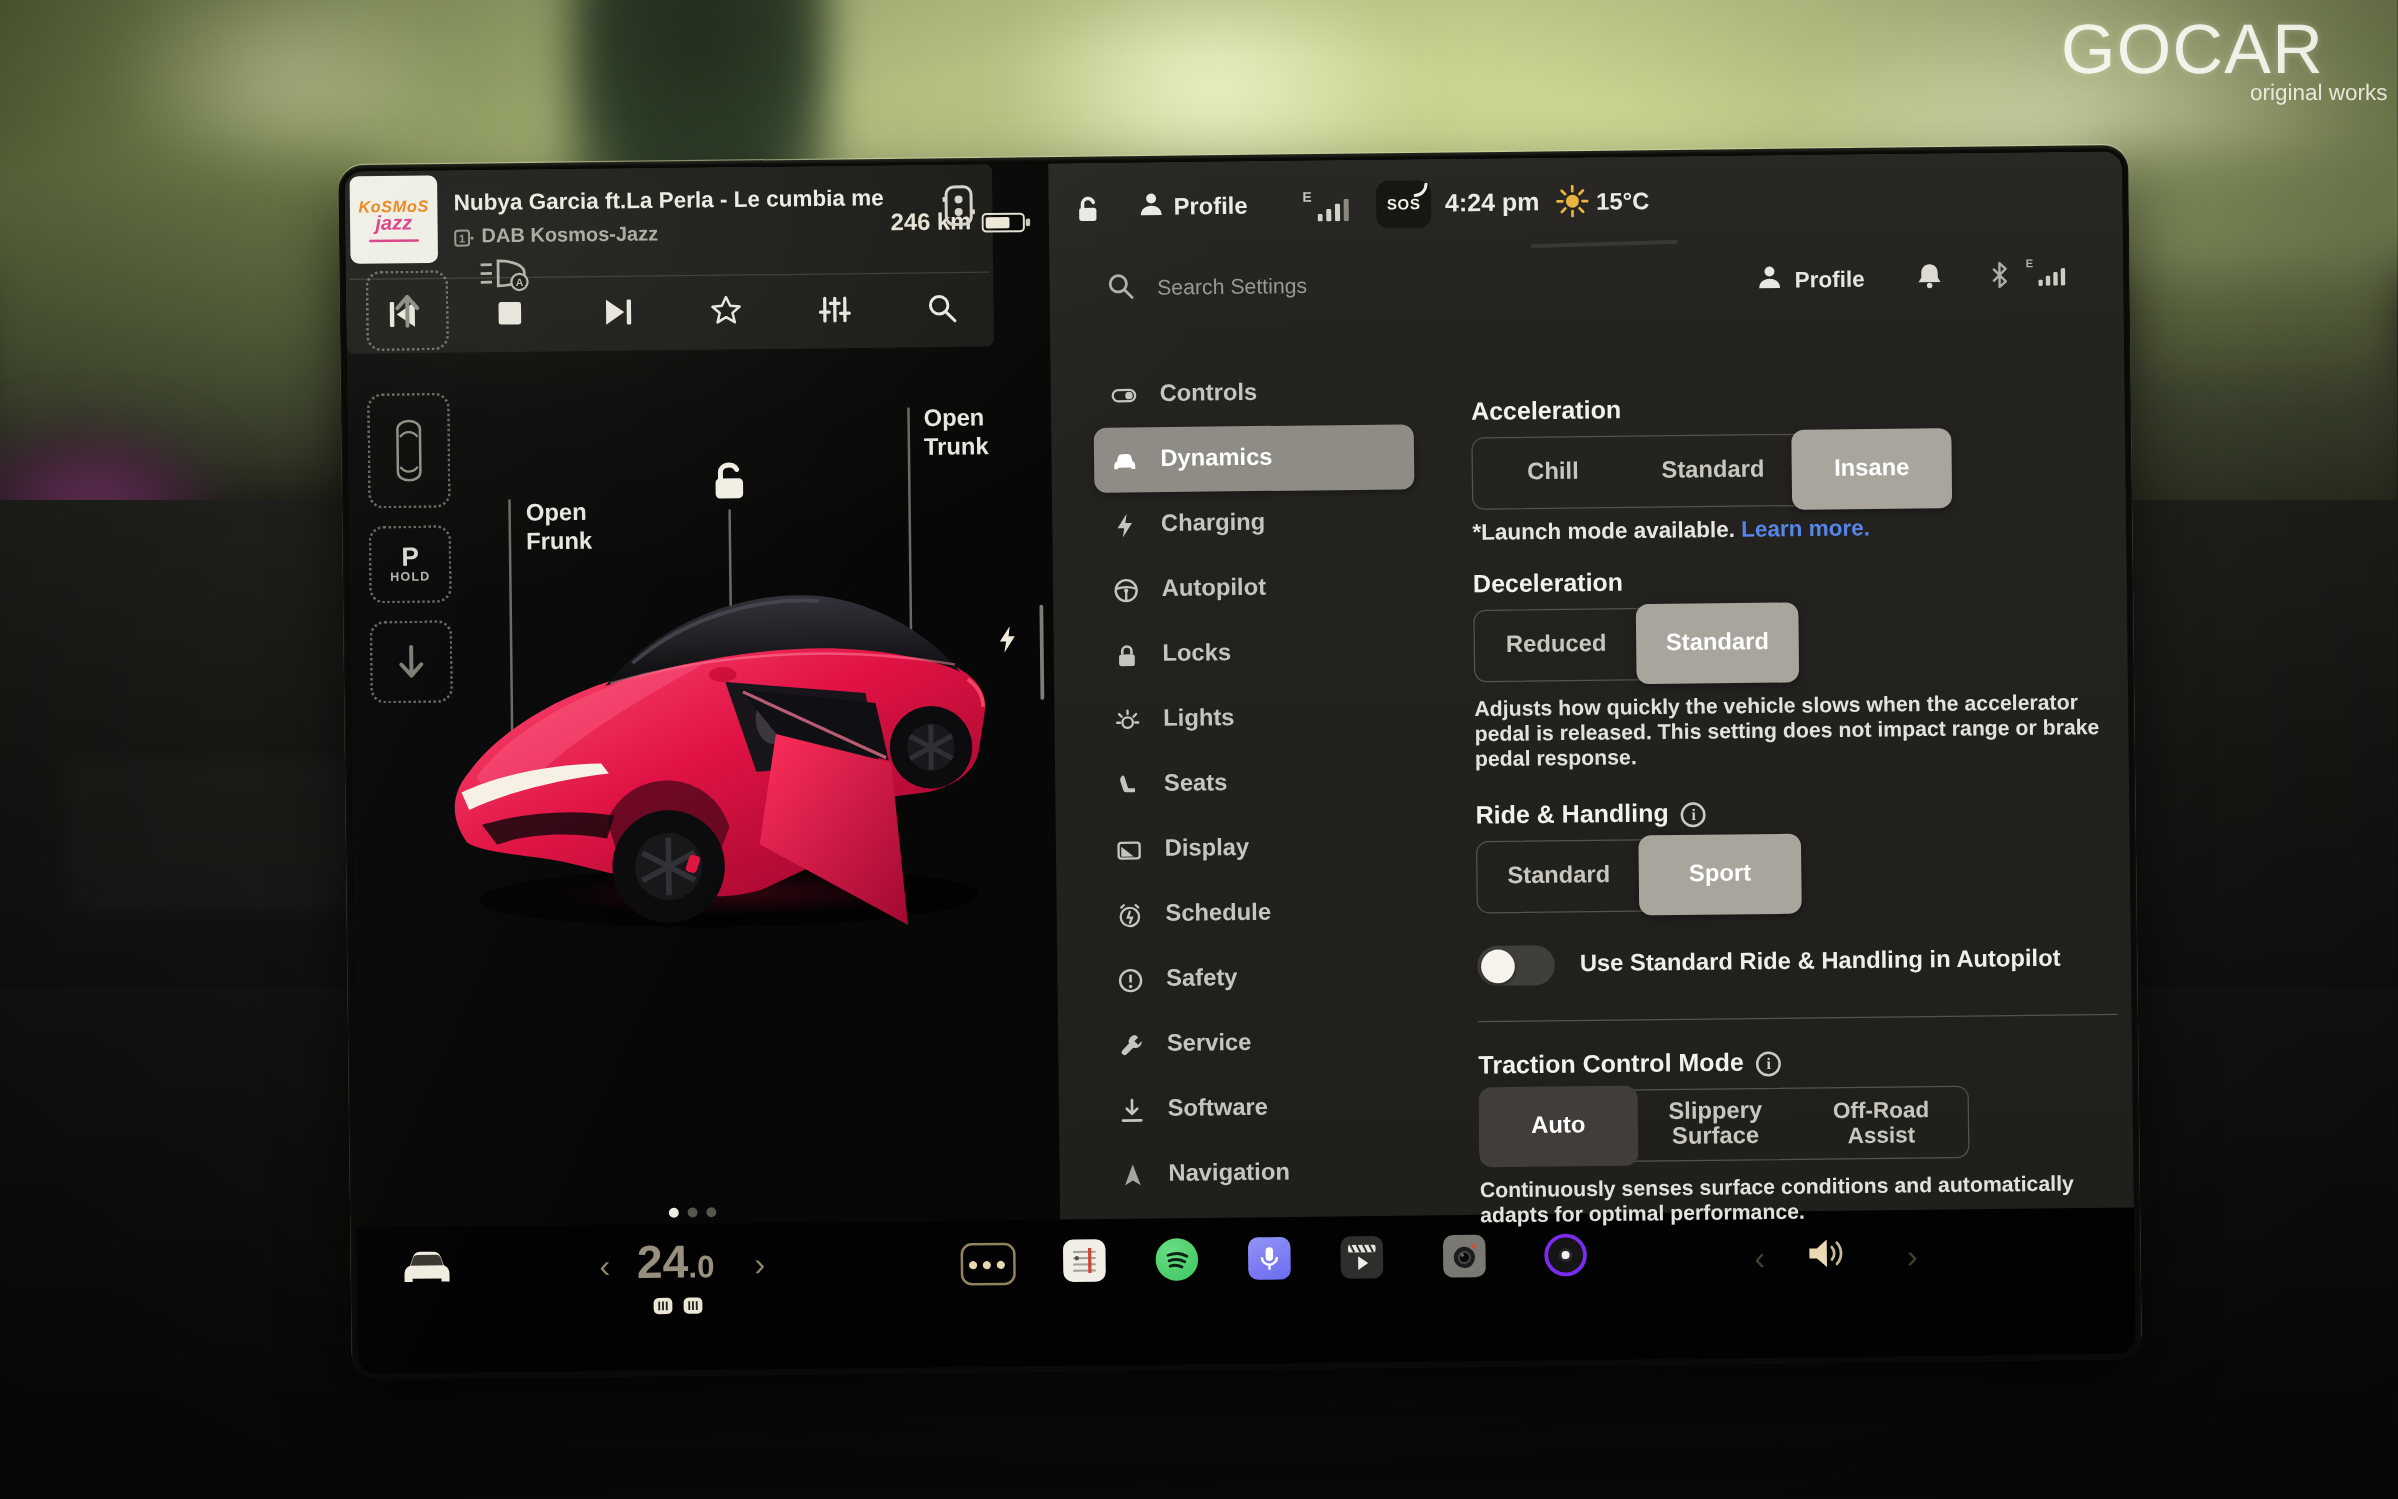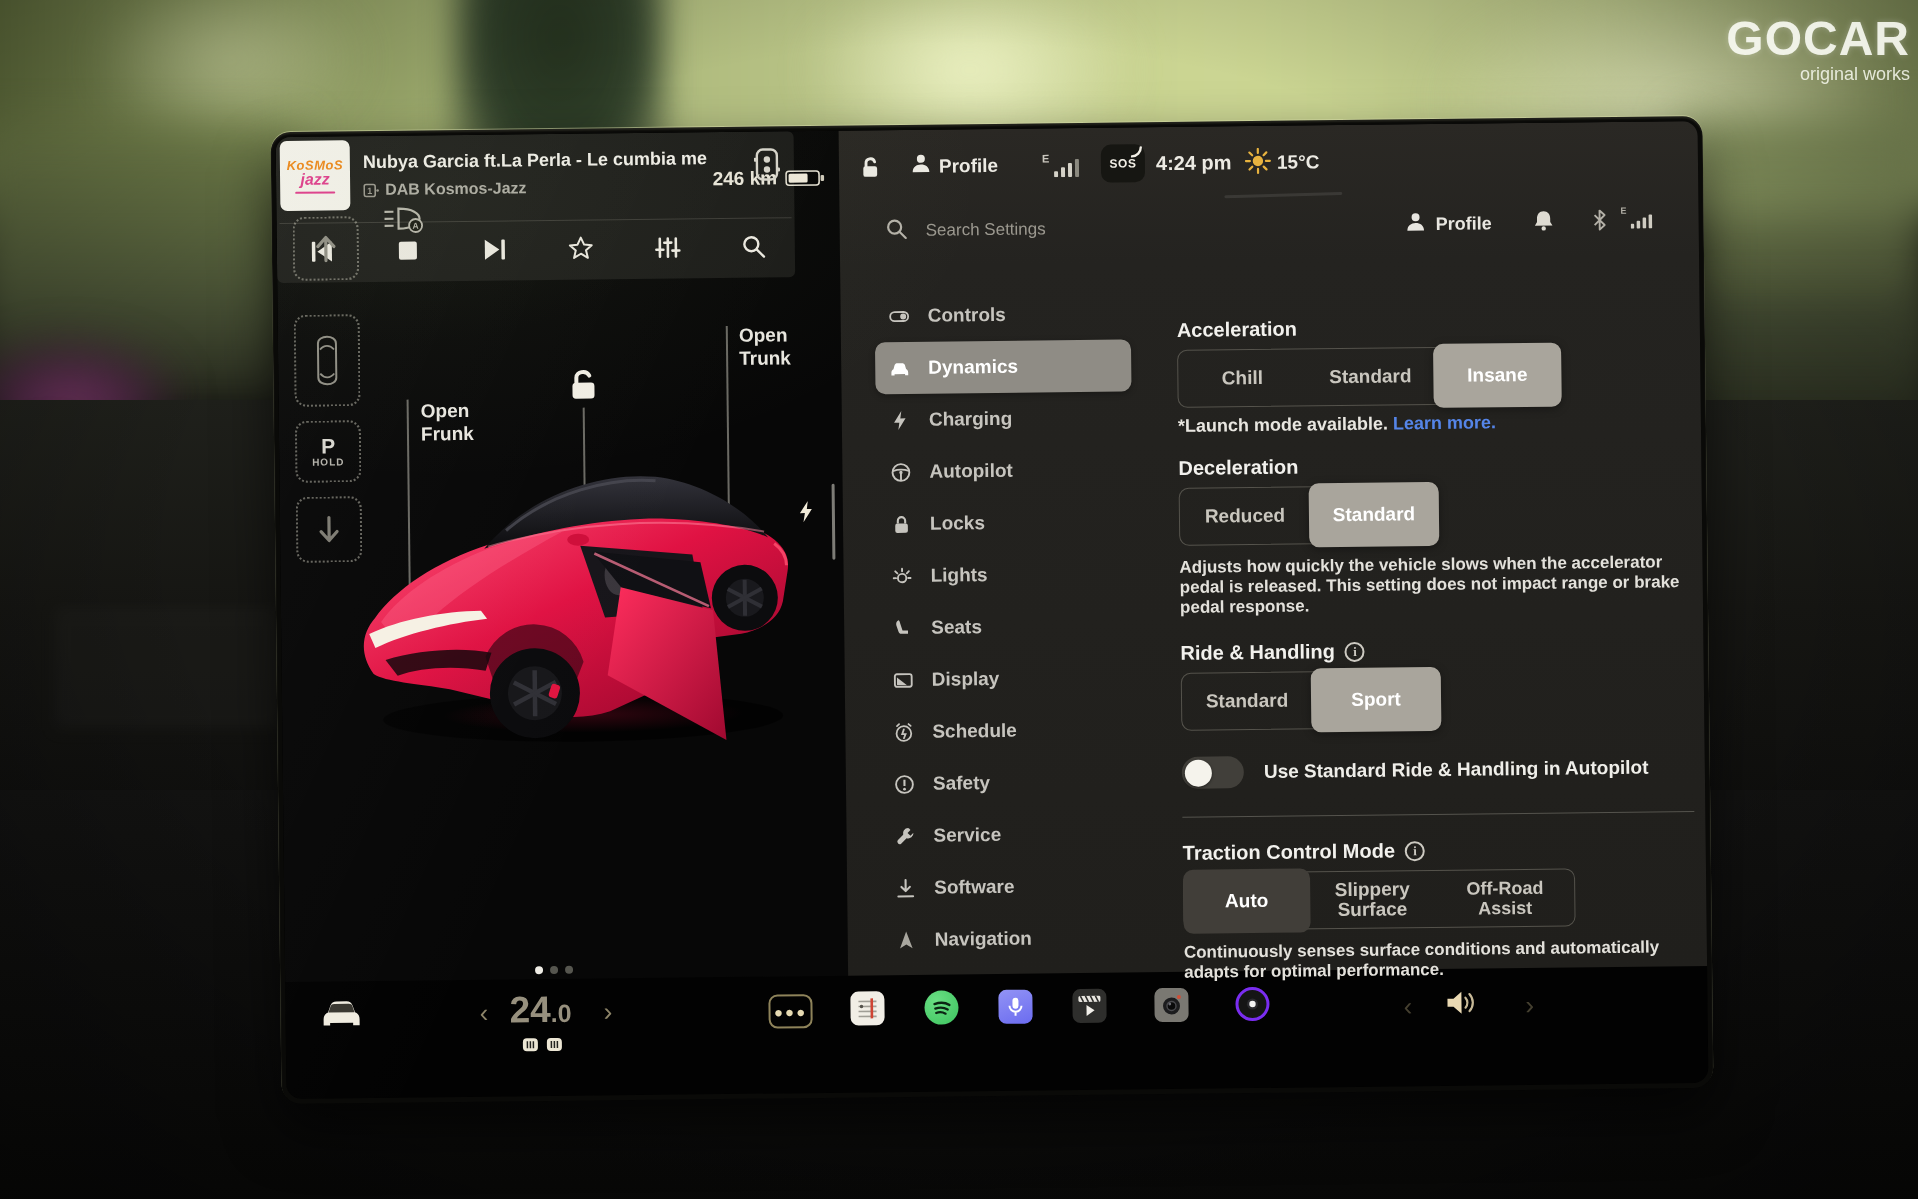--- a/index.html
+++ b/index.html
@@ -22,21 +22,21 @@
   #bg-left{left:-30px;top:130px;width:330px;height:280px;background:linear-gradient(180deg,#79884f,#4a5336 60%,#22241b);}
   #bg-purple{left:-40px;top:340px;width:220px;height:120px;background:radial-gradient(closest-side,#7c3a68,#4a2442 60%,rgba(74,36,66,0));}
   #bg-purple2{left:-20px;top:430px;width:140px;height:220px;background:radial-gradient(closest-side,#3a2538,rgba(58,37,56,0));}
   #bg-dash{left:-30px;top:400px;width:2040px;height:460px;background:linear-gradient(180deg,#1f201b,#161613 45%,#0e0e0d);}
   #bg-bottom{left:-30px;top:790px;width:2040px;height:440px;background:linear-gradient(180deg,#131312,#090908);}
   #bg-vent{left:55px;top:610px;width:225px;height:120px;opacity:.45;filter:blur(7px);
     background:repeating-linear-gradient(180deg,#2b2b27 0 6px,#191917 6px 15px);}
   #vignette{position:absolute;inset:0;background:radial-gradient(1400px 900px at 50% 45%,rgba(0,0,0,0) 55%,rgba(0,0,0,.45));pointer-events:none;}
   
   #watermark{left:1598px;top:10px;width:312px;text-align:right;z-index:9;}
-  #wm-brand{font-size:48px;font-weight:700;letter-spacing:1px;color:rgba(252,253,246,.88);line-height:58px;text-shadow:0 0 6px rgba(255,255,255,.25);}
+  #wm-brand{font-size:56px;font-weight:400;letter-spacing:1px;color:rgba(252,253,246,.88);line-height:58px;text-shadow:0 0 6px rgba(255,255,255,.25);text-align:center;}
   #wm-tag{font-size:18px;font-weight:400;color:rgba(248,250,240,.85);margin-top:-4px;}
   
   #tablet{left:276px;top:124px;width:1432px;height:972px;background:#0a0a08;border-radius:20px;
     transform:rotate(-0.65deg);z-index:5;
     box-shadow:0 -1px 0 rgba(213,218,168,.55),0 2px 2px rgba(220,225,180,.12) inset,0 26px 55px rgba(0,0,0,.6);}
   #screen{position:absolute;left:5px;top:5px;right:5px;bottom:5px;background:#020202;border-radius:15px;overflow:hidden;}
   #screen::after{content:"";position:absolute;inset:0;z-index:60;pointer-events:none;
     background:radial-gradient(900px 480px at 12% 6%,rgba(150,170,110,.07),rgba(0,0,0,0) 60%),
                linear-gradient(115deg,rgba(255,255,255,.03),rgba(255,255,255,0) 32%);}
   #glare{left:948px;top:68px;width:118px;height:3px;background:rgba(255,255,255,.09);border-radius:2px;transform:rotate(-1deg);z-index:59;}

